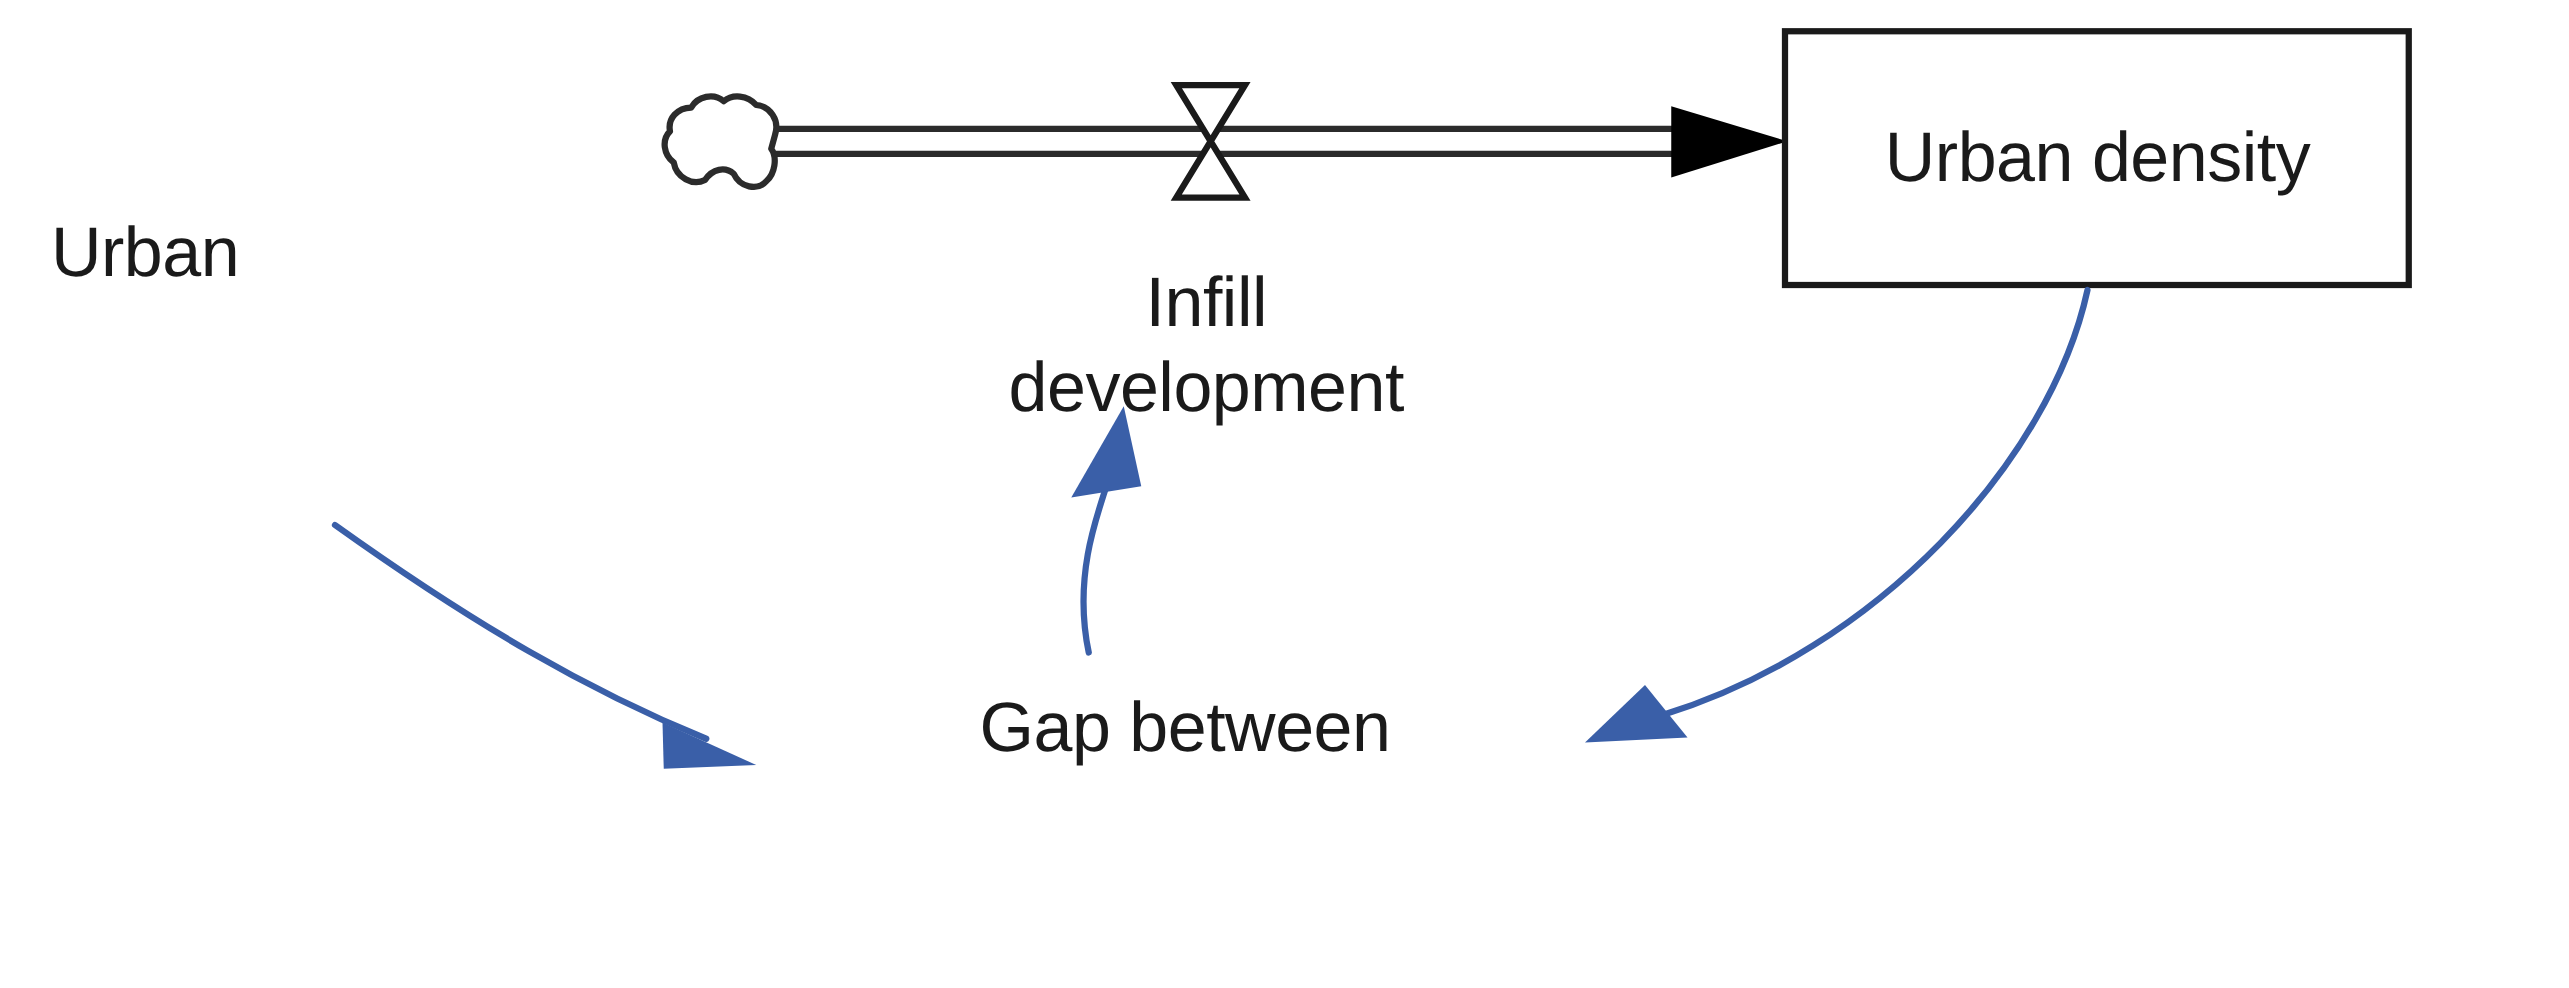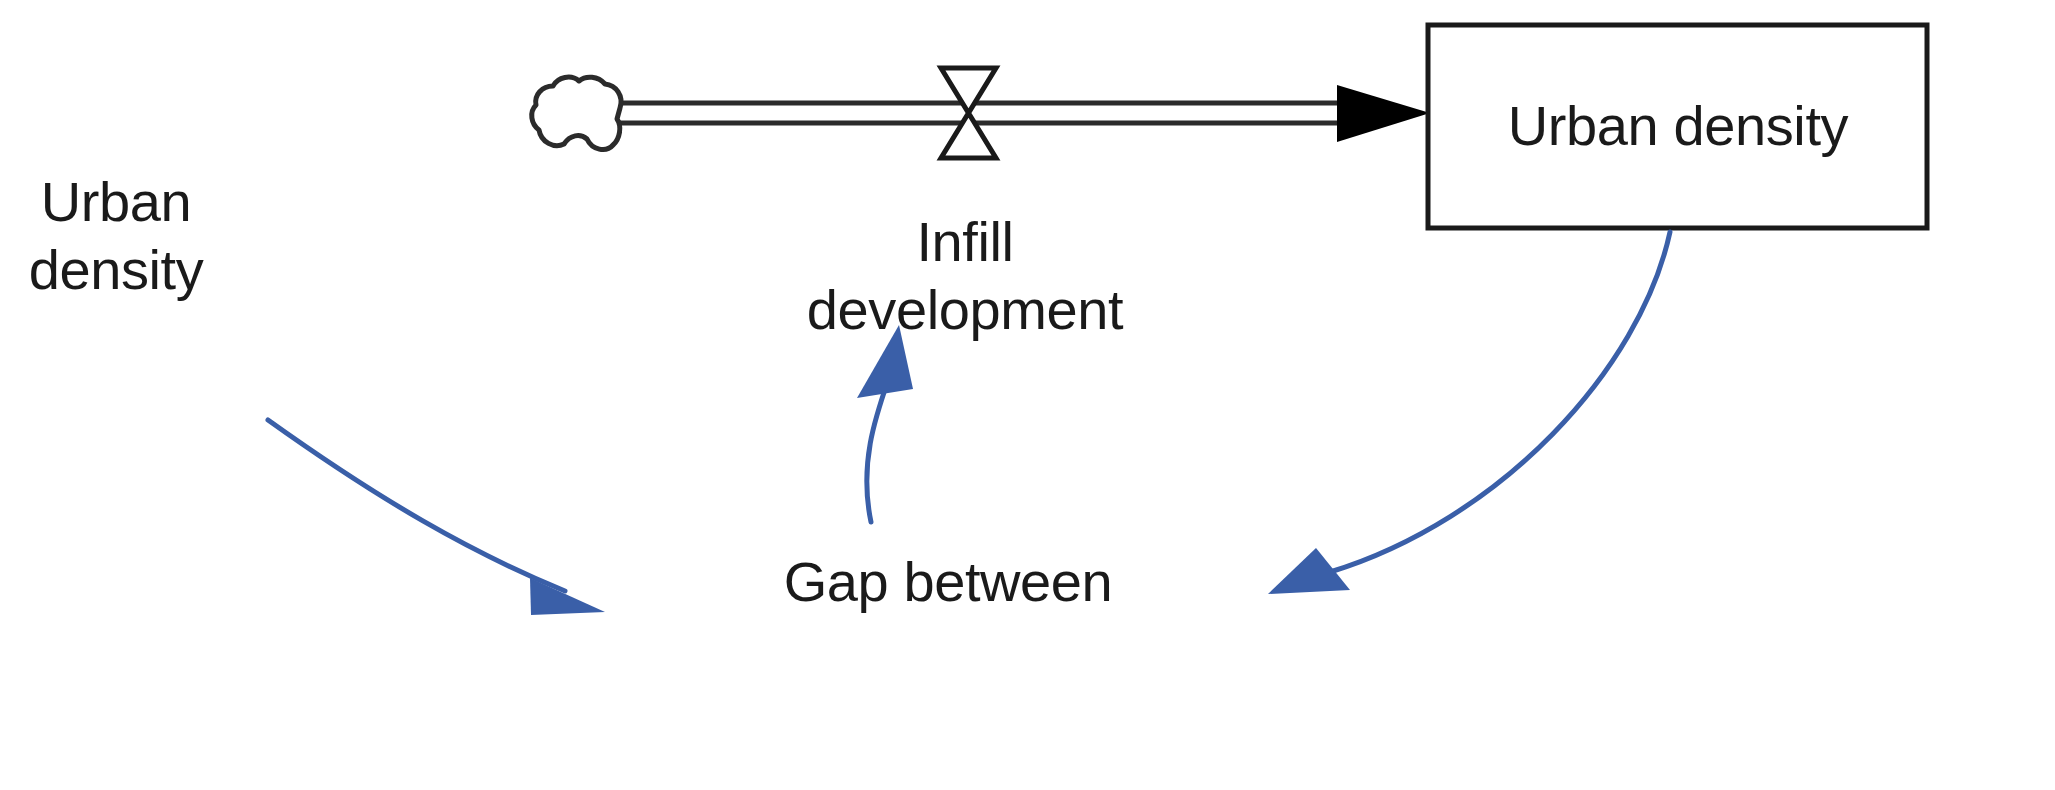--- a/index.html
+++ b/index.html
@@ -99,21 +99,21 @@
       <polygon points="1268,594 1350,590 1316,548" fill="#3a5fa8"></polygon>
     </g>
 
     <g>
       <path d="M 871 522 C 858 460 878 410 891 372" fill="none" stroke="#3a5fa8" stroke-width="5" stroke-linecap="round"></path>
       <polygon points="899,325 857,398 913,389" fill="#3a5fa8"></polygon>
     </g>
 
   </svg>
 
-  <div class="label" id="label-urban-density-target"><span>Urban</span><br><span>density</span><br></div>
+  <div class="label" id="label-urban-density-target"><span>Urban</span><br><br></div>
 
   <div class="label" id="label-infill-development"><span>Infill</span><br><span>development</span></div>
 
   <div class="label" id="label-gap"><span>Gap between</span><br><br></div>
 
   <div class="label" id="label-urban-density-stock">Urban density</div>
 
 </div>
 
 </body></html>

